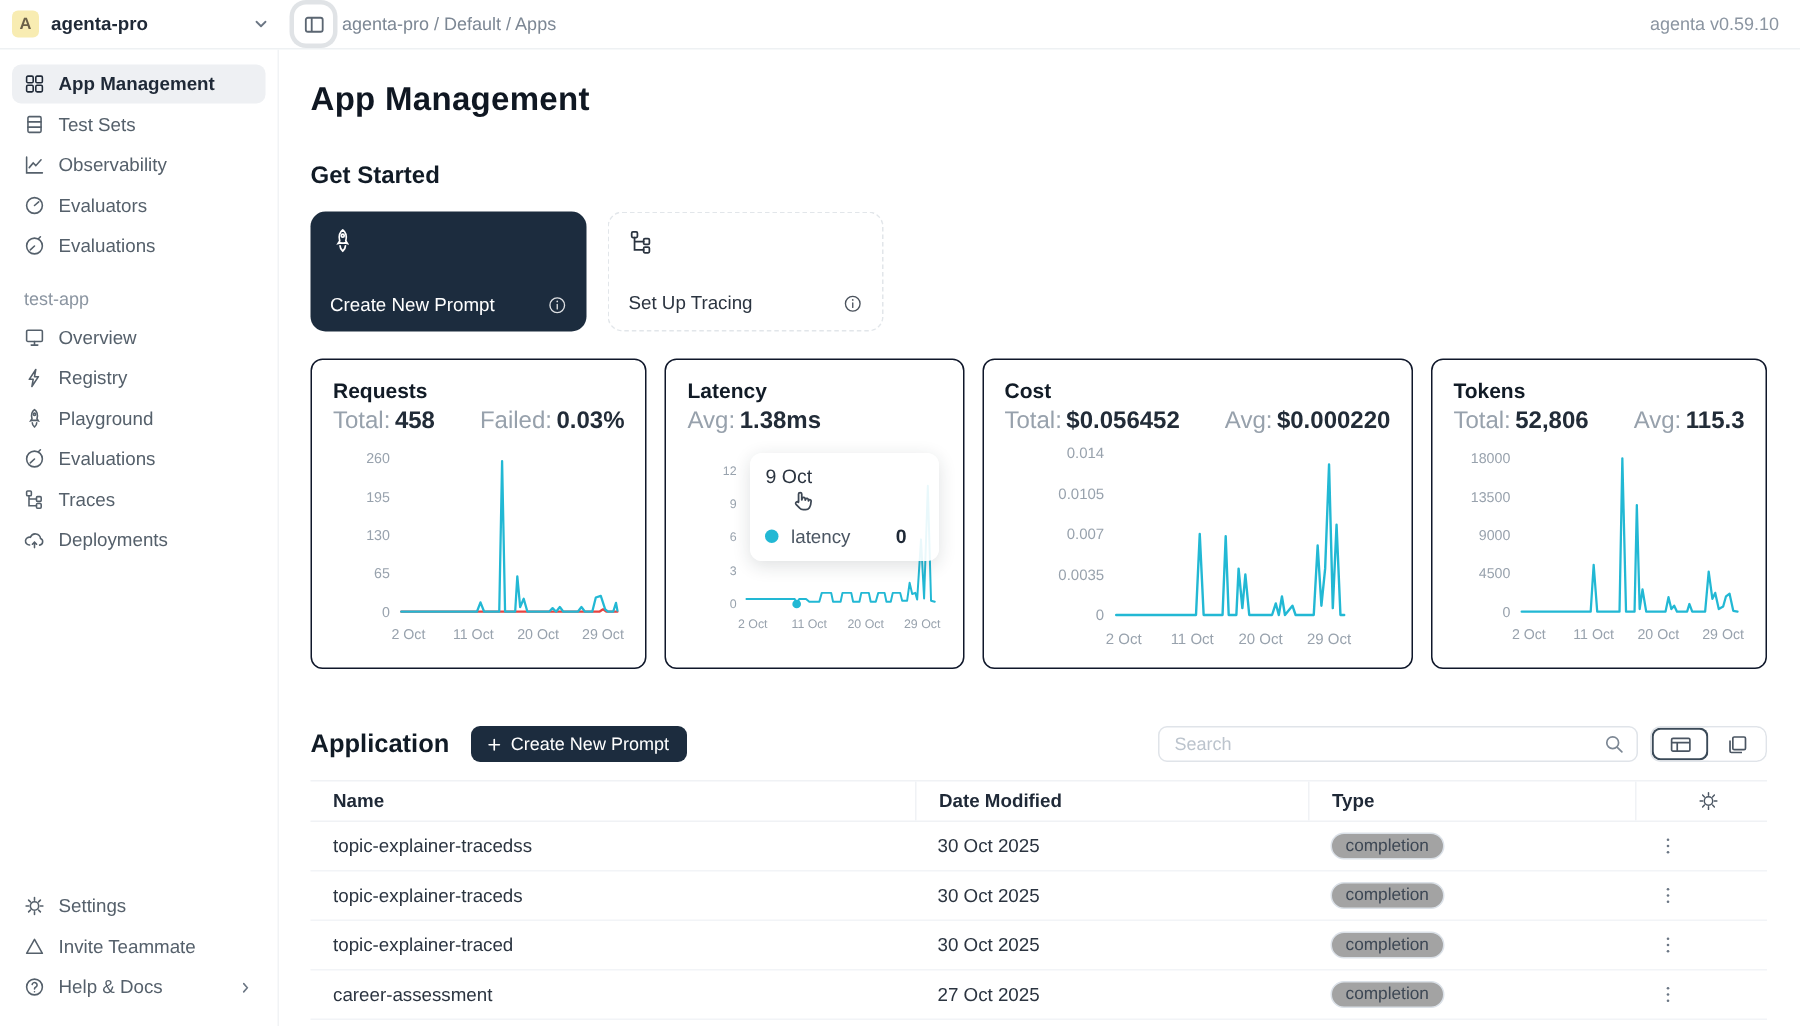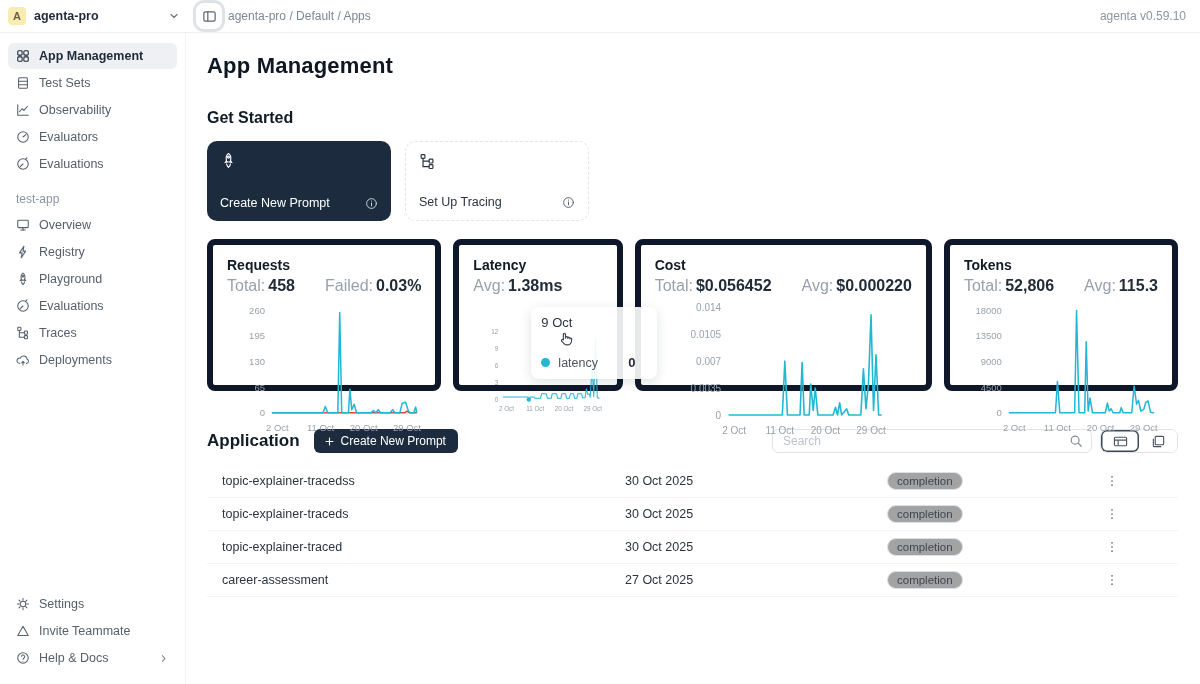--- a/index.html
+++ b/index.html
@@ -66,30 +66,30 @@
   }
   .gs-card.dark { background:#1c2c3e; color:#ffffff; }
   .gs-card.light { border:1px dashed #e2e6ea; color:#2b3440; background:#fff; }
   .gs-label-row { display:flex; align-items:center; justify-content:space-between; font-size:12.5px; font-weight:500; }
   .gs-icon { display:flex; }
   .gs-info { display:flex; opacity:0.85; }
 
   
   .charts-row { display:flex; gap:12px; }
   .chart-card {
-    flex:1; height:152px; border:6px solid #0f172a; border-radius:8px;
+    flex:1; height:207px; border:1px solid #0f172a; border-radius:8px;
     padding:12px 14px 6px; position:relative; background:#fff;
   }
   .chart-title { font-size:14px; font-weight:700; color:#111b26; }
   .chart-stats { display:flex; gap:30px; margin-top:4px; font-size:16px; color:#97a1ac; }
   .chart-stats b { color:#222c38; font-weight:700; margin-left:3px; }
   .chart-svg { width:100%; height:148px; margin-top:4px; }
 
   .tooltip {
-    position:absolute; left:72px; top:62px; width:126px; z-index:5;
+    position:absolute; left:56px; top:62px; width:126px; z-index:5;
     background:rgba(255,255,255,0.9); border-radius:8px; padding:8px 10px 9px;
     box-shadow:0 3px 12px rgba(31,41,51,0.14);
   }
   .tt-date { font-size:13px; color:#2b3440; }
   .tt-cursor { margin:1px 0 0 16px; }
   .tt-row { display:flex; align-items:center; gap:8px; margin-top:7px; font-size:12.5px; color:#4a5562; }
   .tt-dot { width:9px; height:9px; border-radius:50%; flex:none; }
   .tt-val { margin-left:auto; font-weight:600; color:#1f2937; font-size:13px; padding-right:12px; }
 
   
@@ -476,20 +476,31 @@
           <button class="view-btn">
             <svg width="15" height="15" viewBox="0 0 16 16" fill="none" stroke="currentColor" stroke-width="1.2">
                 <rect x="4.5" y="2.5" width="9" height="9" rx="1"></rect>
                 <path d="M2.5 5 v7.5 a1 1 0 0 0 1 1 H11"></path>
               </svg>
           </button>
         </div>
       </div>
 
       <div class="table">
+        <div class="thead" id="thead">
+            <div class="th">Name</div>
+            <div class="th">Date Modified</div>
+            <div class="th">Type</div>
+            <div class="th actions">
+              <svg width="14" height="14" viewBox="0 0 16 16" fill="none" stroke="currentColor" stroke-width="1.1" stroke-linecap="round">
+                <circle cx="8" cy="8" r="3.2"></circle>
+                <path d="M8 1.6 v2 M8 12.4 v2 M1.6 8 h2 M12.4 8 h2 M3.5 3.5 l1.4 1.4 M11.1 11.1 l1.4 1.4 M12.5 3.5 l-1.4 1.4 M4.9 11.1 l-1.4 1.4"></path>
+              </svg>
+            </div>
+          </div>
         <div id="tbody">
             <div class="trow">
               <div class="td">topic-explainer-tracedss</div>
               <div class="td">30 Oct 2025</div>
               <div class="td"><span class="tag">completion</span></div>
               <div class="td actions"><span class="dots"><svg width="14" height="14" viewBox="0 0 16 16" fill="none" stroke="currentColor" stroke-width="1.2" stroke-linecap="round">
                     <circle cx="8" cy="3.2" r="1" fill="currentColor" stroke="none"></circle>
                     <circle cx="8" cy="8" r="1" fill="currentColor" stroke="none"></circle>
                     <circle cx="8" cy="12.8" r="1" fill="currentColor" stroke="none"></circle>
                   </svg></span></div>

